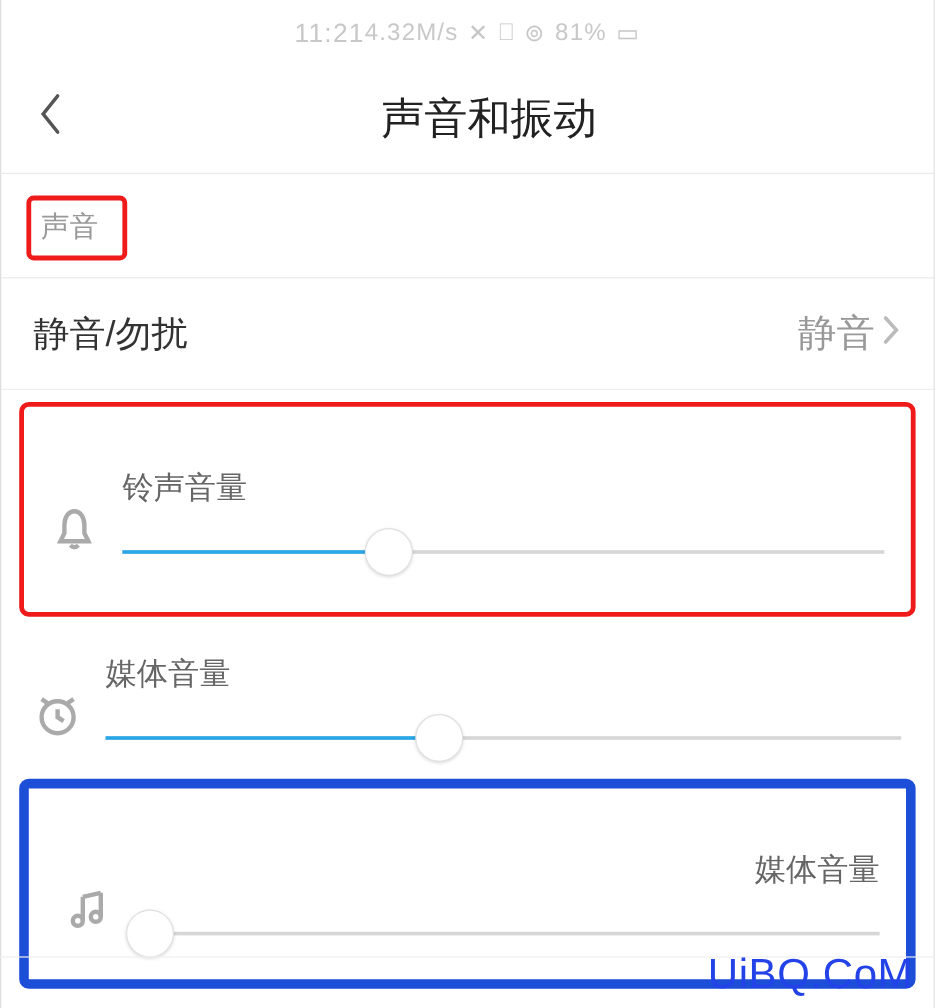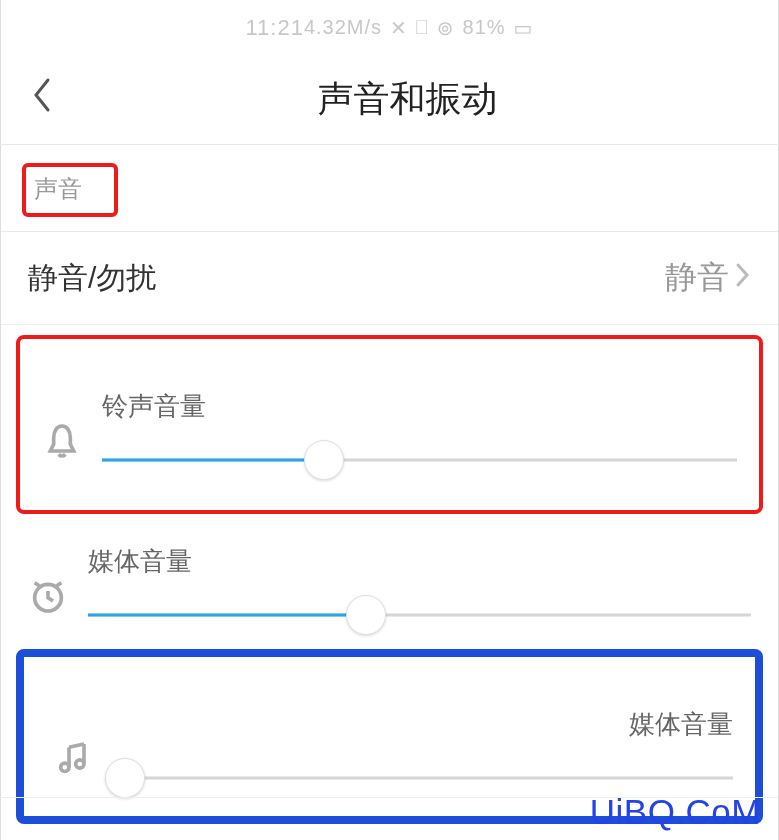--- a/index.html
+++ b/index.html
@@ -55,21 +55,21 @@
       margin-left: 18px;
     }
     .section-header {
       padding: 18px 22px 14px 22px;
       border-bottom: 1px solid #eaeaea;
     }
     .section-label-box {
       border: 4px solid #ef1b1b;
       border-radius: 6px;
       display: inline-block;
-      padding: 6px 32px 8px 8px;
+      padding: 6px 20px 8px 8px;
       color: #999;
       font-size: 24px;
     }
     .row {
       padding: 24px 28px;
       display: flex;
       align-items: center;
       justify-content: space-between;
       border-bottom: 1px solid #eee;
     }

